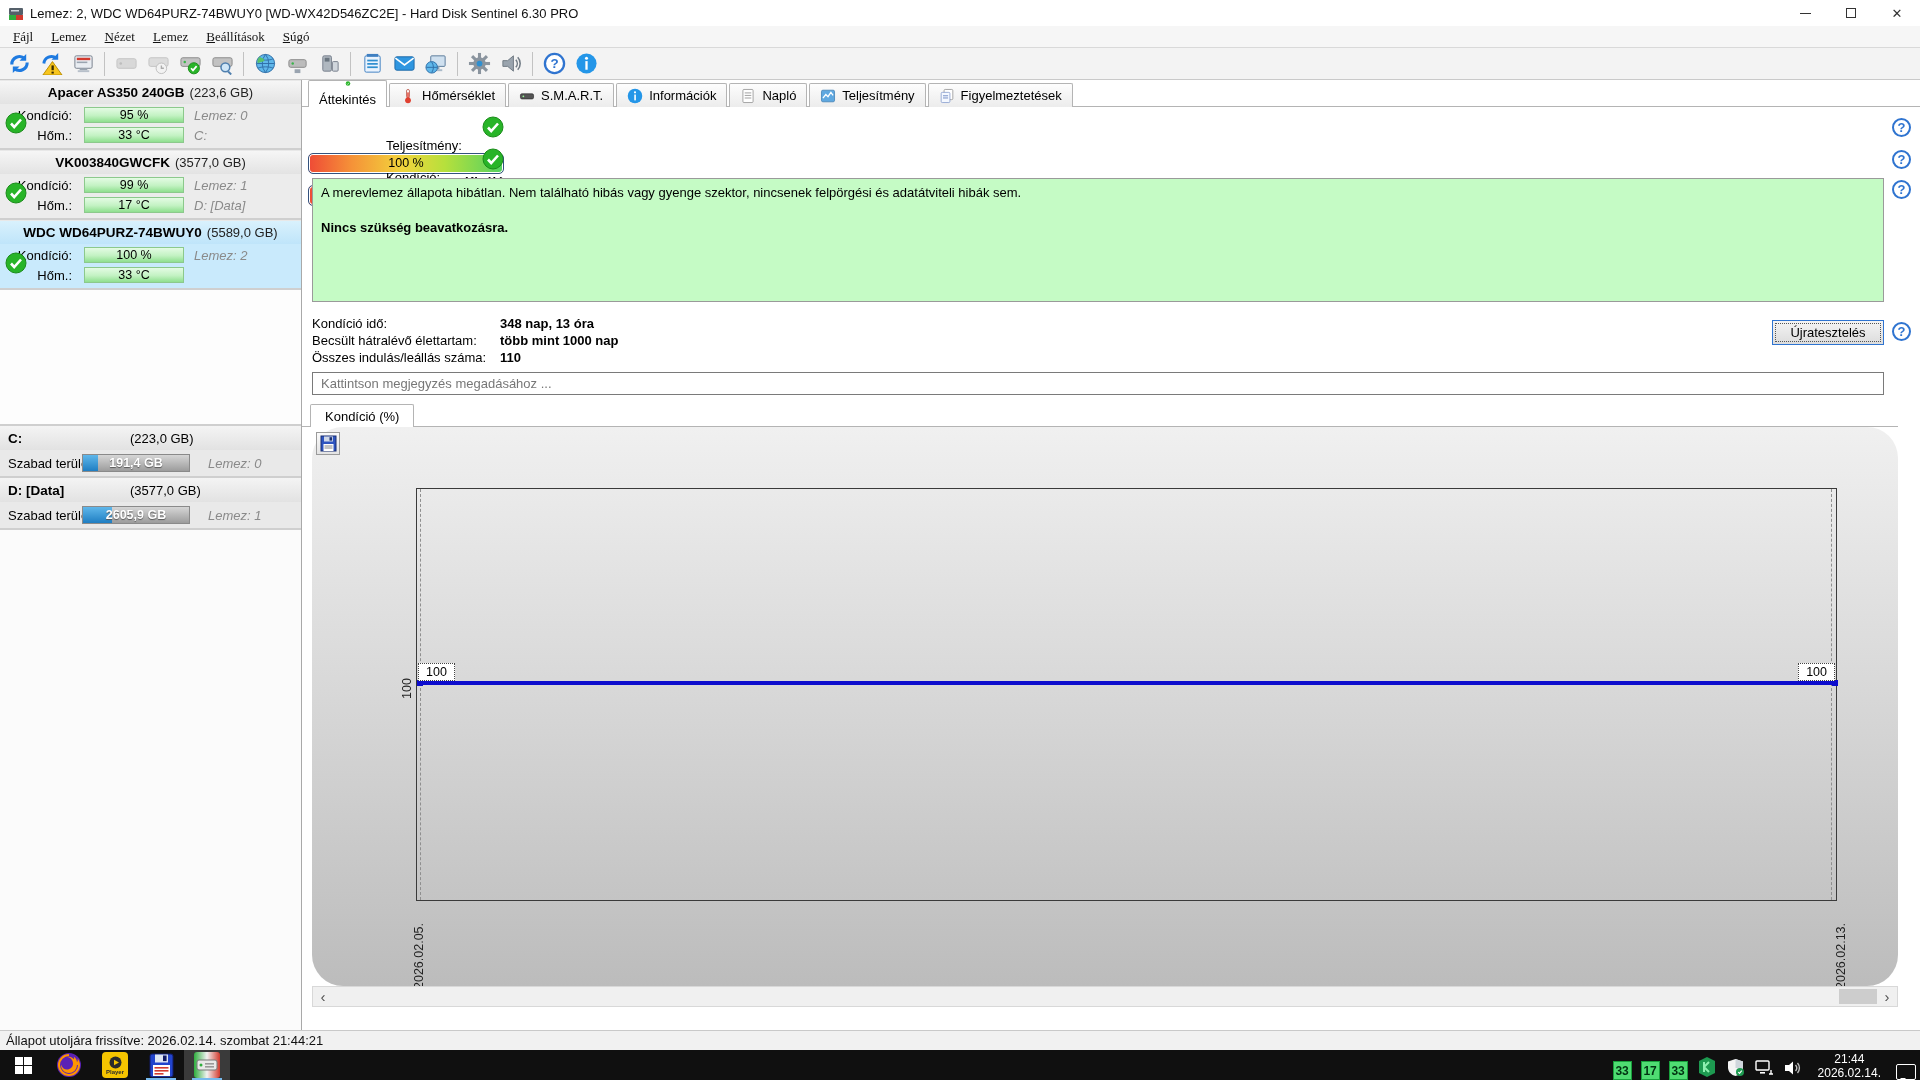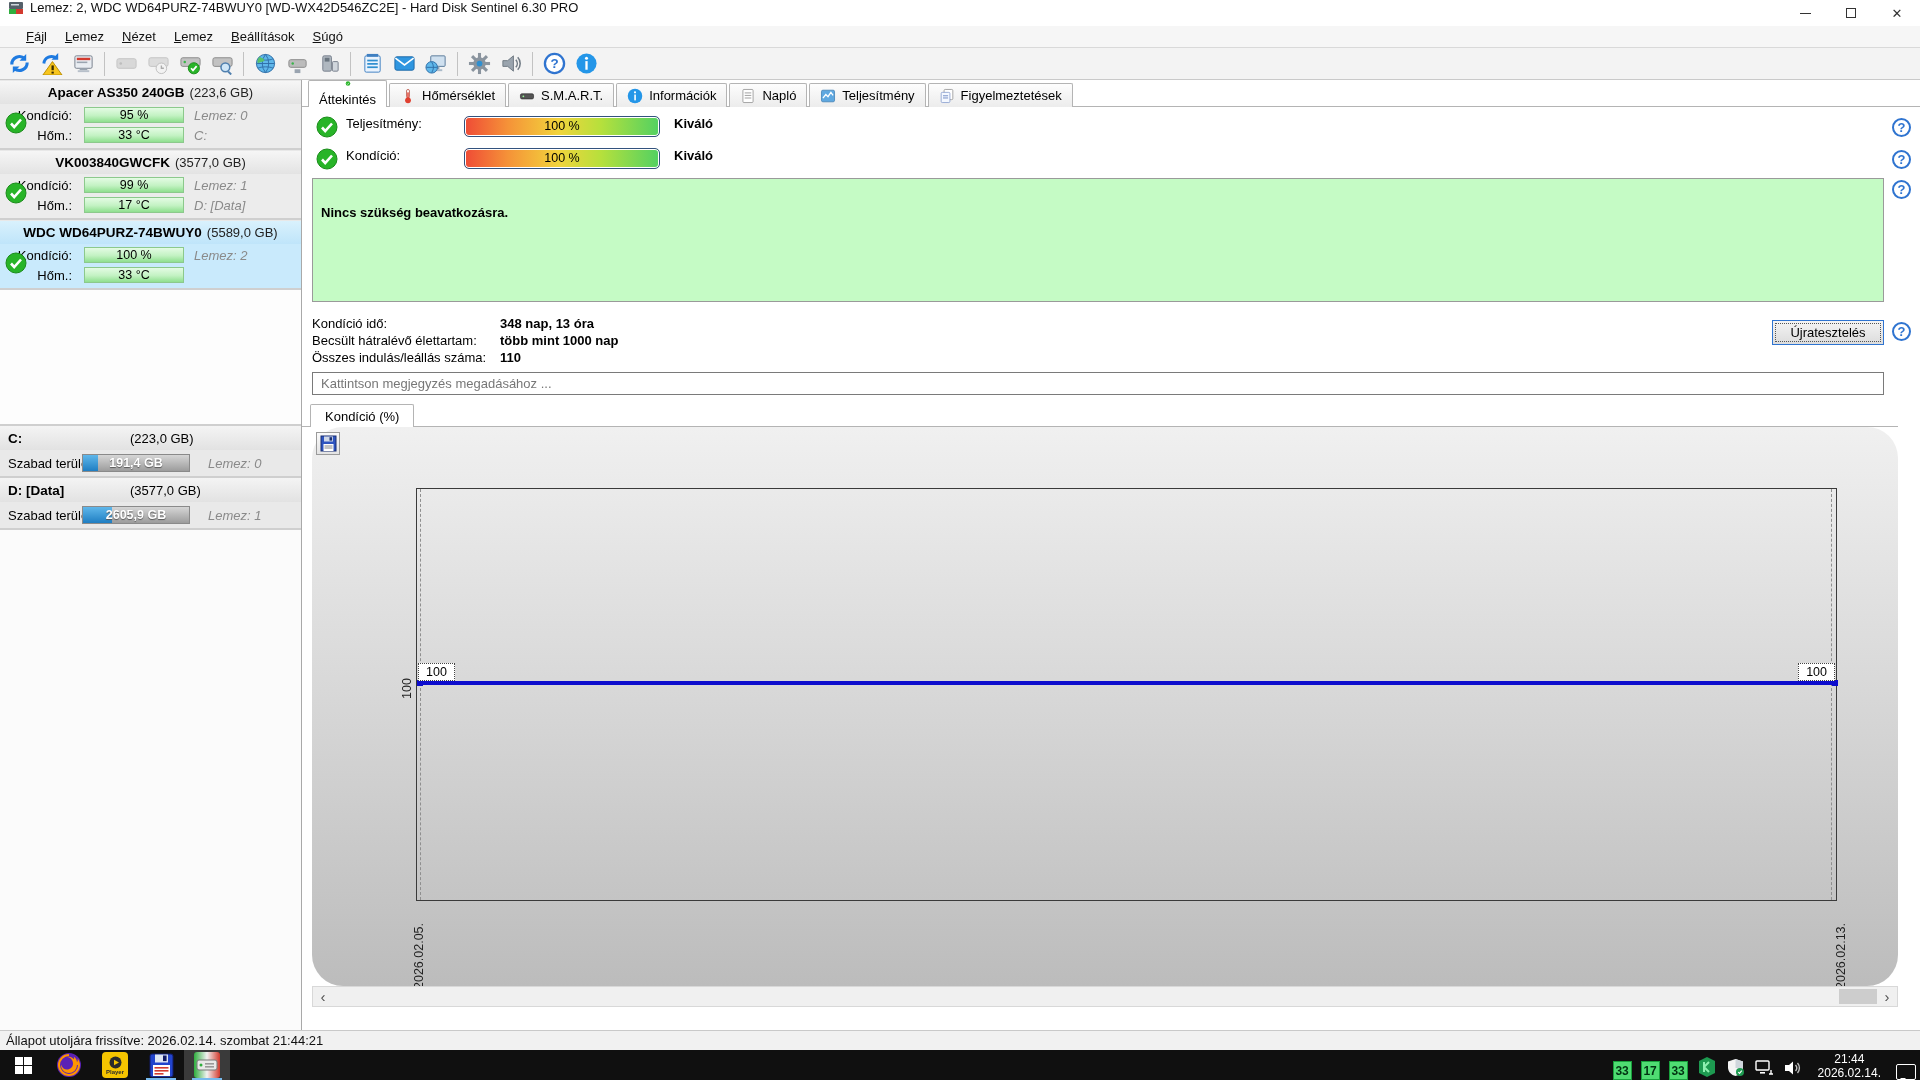--- a/index.html
+++ b/index.html
@@ -1,30 +1,30 @@
 <!DOCTYPE html>
 <html><head>
 <meta charset="utf-8">
 <style>
   * { box-sizing: border-box; margin: 0; padding: 0; }
   html,body { width:1920px; height:1080px; overflow:hidden;
     font-family:"Liberation Sans", sans-serif; font-size:13px; color:#000; background:#fff; }
   .abs { position:absolute; }
 
   
-  #titlebar { left:0; top:0; width:1920px; height:26px; background:#ffffff; border-bottom:0; display:flex; align-items:flex-start; }
+  #titlebar { left:0; top:0; width:1920px; height:26px; background:#ffffff; border-bottom:0; display:flex; align-items:center; }
   #titlebar .app-icon { width:16px; height:14px; margin:0 6px 0 8px; position:relative; }
   #titlebar .title-text { font-size:13px; color:#111; }
   .win-controls { position:absolute; right:0; top:0; height:26px; display:flex; }
   .win-btn { width:46px; height:26px; display:flex; align-items:center; justify-content:center; color:#333; font-size:13px; }
   .maxi-box { width:10px; height:10px; border:1px solid #333; }
   .mini-bar { width:11px; height:1px; background:#333; }
 
   
-  #menubar { left:0; top:26px; width:1920px; height:22px; background:#f6f6f6; border-bottom:1px solid #d9d9d9; display:flex; align-items:center; padding-left:17px; }
+  #menubar { left:0; top:26px; width:1920px; height:22px; background:#f6f6f6; border-bottom:1px solid #d9d9d9; display:flex; align-items:center; padding-left:4px;font-family:Liberation Serif, serif; }
   .menu-item { padding:2px 9px; font-size:13px; color:#111; }
   .menu-item::first-letter { text-decoration:underline; }
 
   
   #toolbar { left:0; top:48px; width:1920px; height:32px; background:#f3f3f3; border-bottom:1px solid #c9c9c9; display:flex; align-items:center; padding-left:4px; gap:2px; }
   .tb-btn { width:30px; height:28px; display:flex; align-items:center; justify-content:center; border-radius:2px; }
   .tb-btn svg { width:23px; height:23px; }
   .tb-sep { width:1px; height:24px; background:#c2c2c2; margin:0 4px; }
   .dim { opacity:.45; }
 
@@ -55,21 +55,21 @@
   
   #main { left:302px; top:80px; width:1618px; height:950px; background:#ffffff; }
 
   
   #tabbar { position:absolute; left:6px; top:0; height:27px; display:flex; align-items:flex-end; }
   .tab { height:24px; display:flex; align-items:center; gap:6px; padding:0 10px; border:1px solid #b4b4b4; border-bottom:none; background:linear-gradient(#fdfdfd,#ececec); margin-right:2px; font-size:13px; border-radius:2px 2px 0 0; }
   .tab.active { height:27px; background:#fff; font-weight:normal;flex-direction:column; }
   .tab svg { width:16px; height:16px; }
   #tabline { position:absolute; left:0; top:26px; width:1618px; height:1px; background:#b4b4b4; }
 
-  .meter-row { position:absolute; left:14px; display:flex; align-items:flex-start; }
+  .meter-row { position:absolute; left:6px; display:flex; align-items:flex-end;flex-direction:column; }
   .chk22 { width:22px; height:22px; }
   .meter-label { width:118px; margin-left:8px; }
   .grad-bar { width:196px; height:21px; border:1px solid #33527e; border-radius:5px; background:linear-gradient(to right,#ef4b36 0%,#f59238 22%,#f2d43c 48%,#b6e03c 70%,#52d162 100%); box-shadow:inset 0 0 0 1px #fff; text-align:center; font-size:12.5px; line-height:19px; }
   .rating { margin-left:14px; font-weight:bold; }
 
   .help-icon { width:19px; height:19px; border:2px solid #2f74d0; border-radius:50%; background:#fff; color:#2f74d0; font-weight:bold; font-size:13px; display:flex; align-items:center; justify-content:center; }
   .help-icon::after { content:"?"; }
 
   #statusbox { position:absolute; left:10px; top:98px; width:1572px; height:124px; background:#c5fbc5; border:1px solid #9a9a9a; padding:6px 8px; font-size:13px; }
   #statusbox .line2 { font-weight:bold; margin-top:20px; }
@@ -463,20 +463,21 @@
     <span class="grad-bar">100 %</span>
     <span class="rating">Kiváló</span>
   </div>
 
   <span class="help-icon abs" style="left:1590px; top:38px;"></span>
   <span class="help-icon abs" style="left:1590px; top:70px;"></span>
   <span class="help-icon abs" style="left:1590px; top:100px;"></span>
   <span class="help-icon abs" style="left:1590px; top:242px;"></span>
 
   <div id="statusbox">
+    <div>A merevlemez állapota hibátlan. Nem található hibás vagy gyenge szektor, nincsenek felpörgési és adatátviteli hibák sem.</div>
     <div class="line2">Nincs szükség beavatkozásra.</div>
   </div>
 
   <div class="stat-row" style="top:236px;">
     <span class="stat-label">Kondíció idő:</span>
     <span class="stat-value">348 nap, 13 óra</span>
   </div>
   <div class="stat-row" style="top:253px;">
     <span class="stat-label">Becsült hátralévő élettartam:</span>
     <span class="stat-value">több mint 1000 nap</span>

